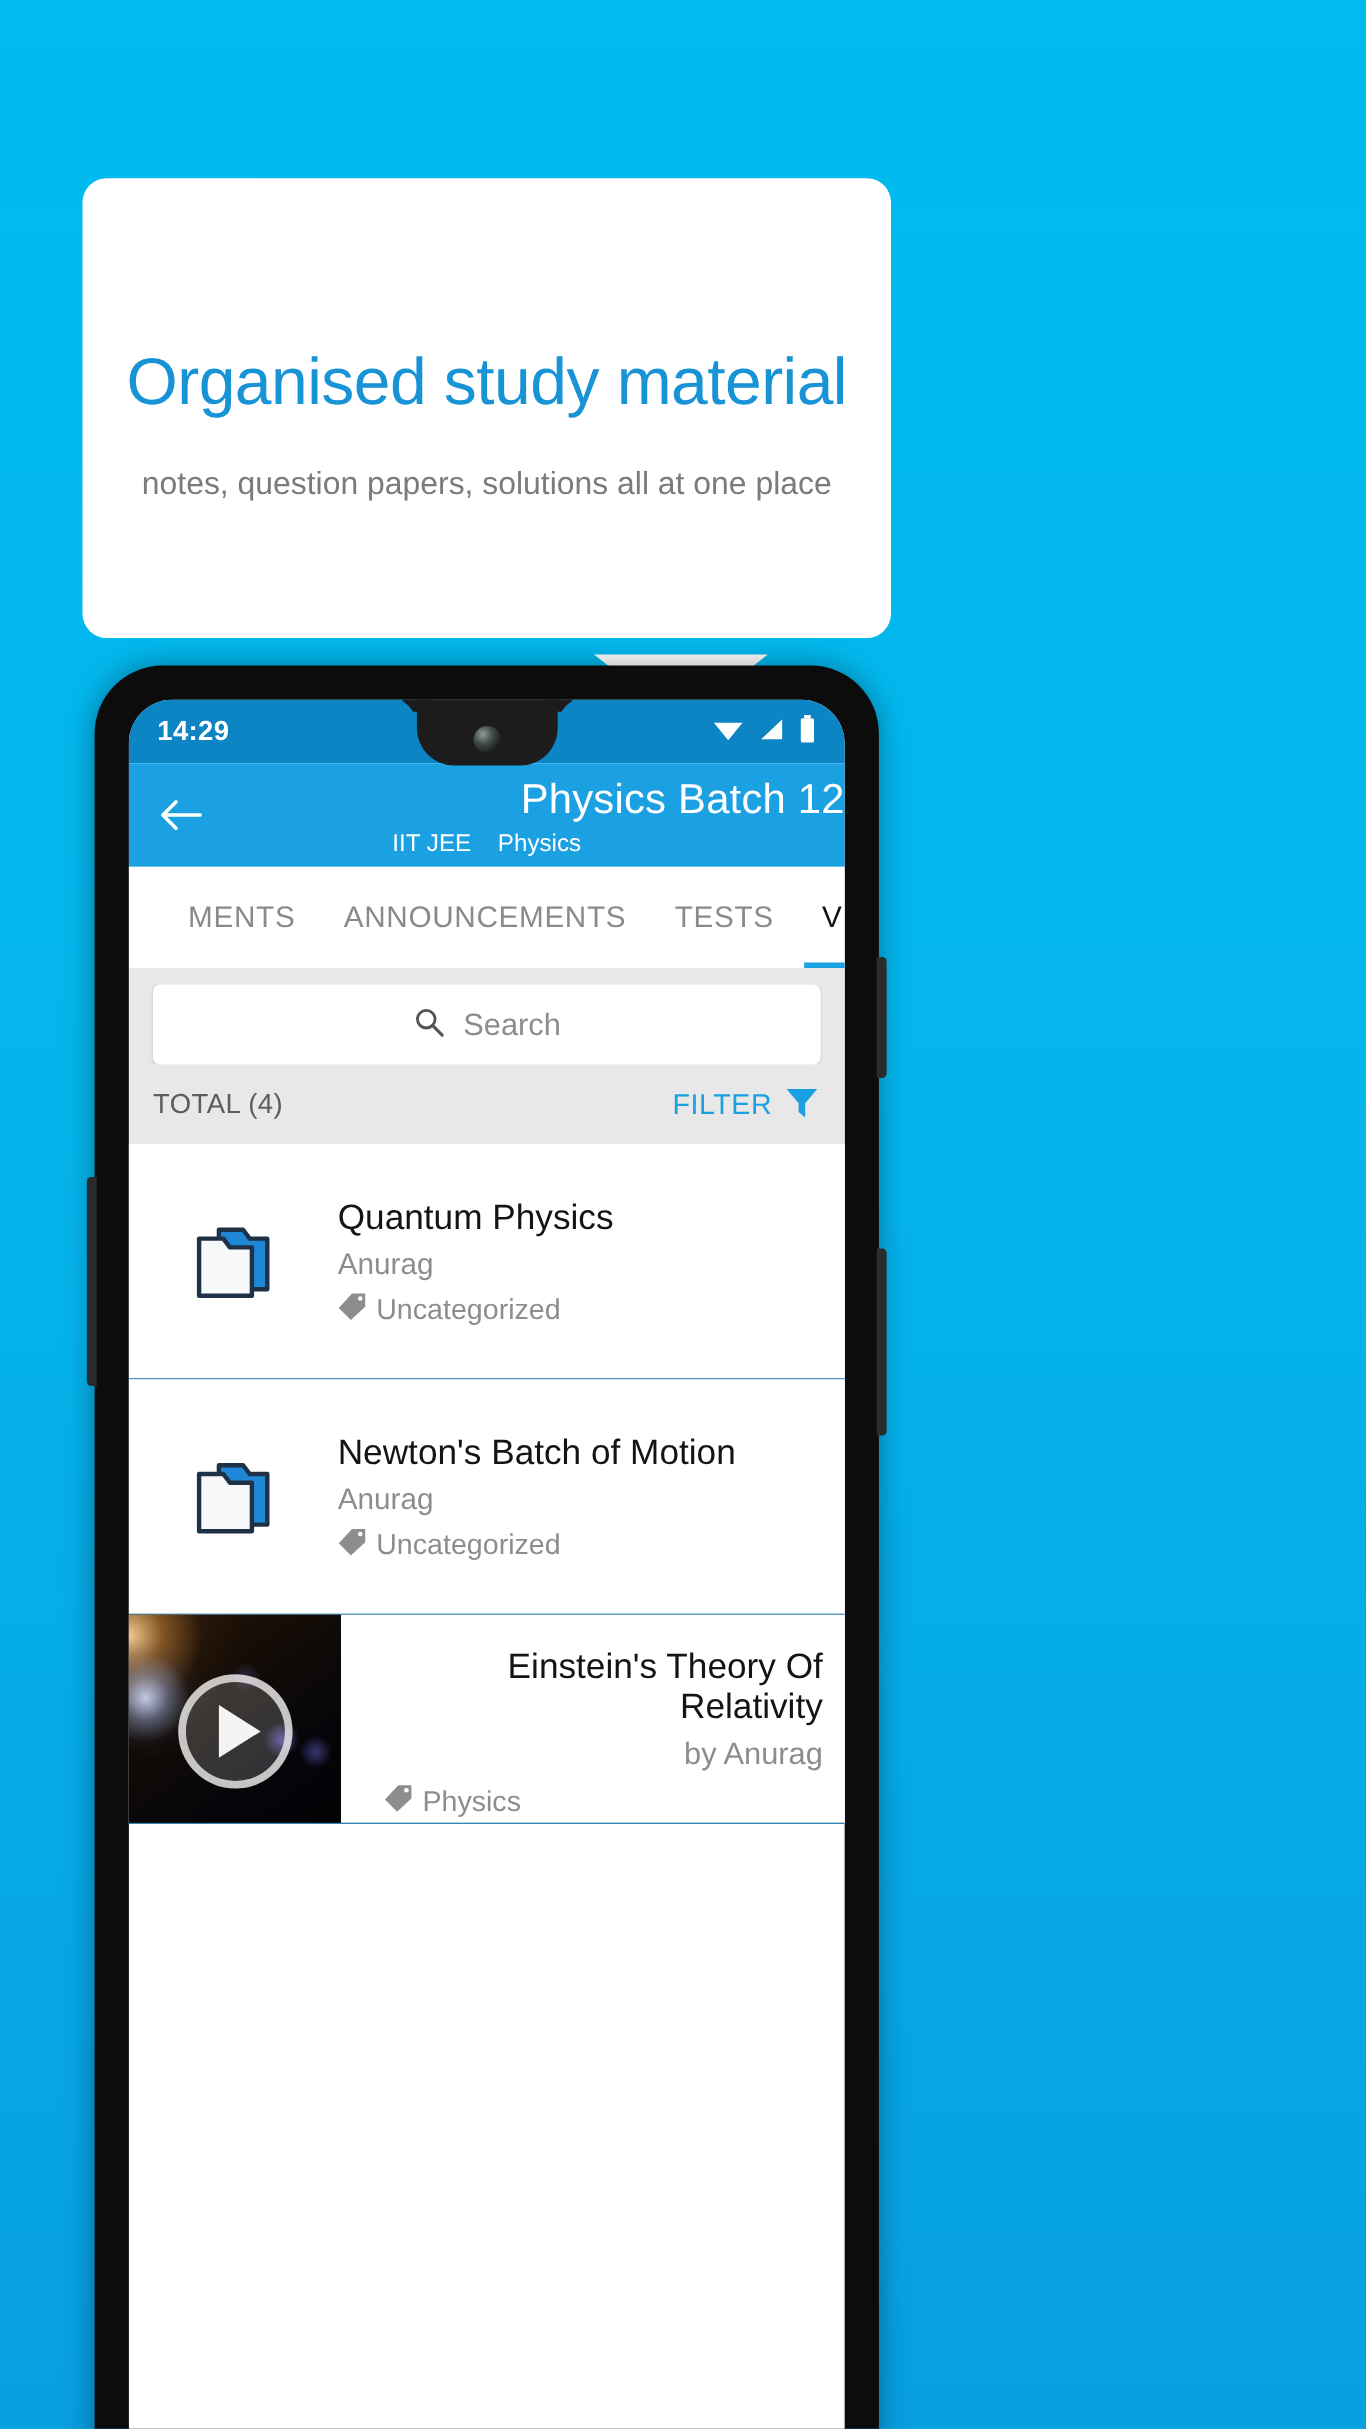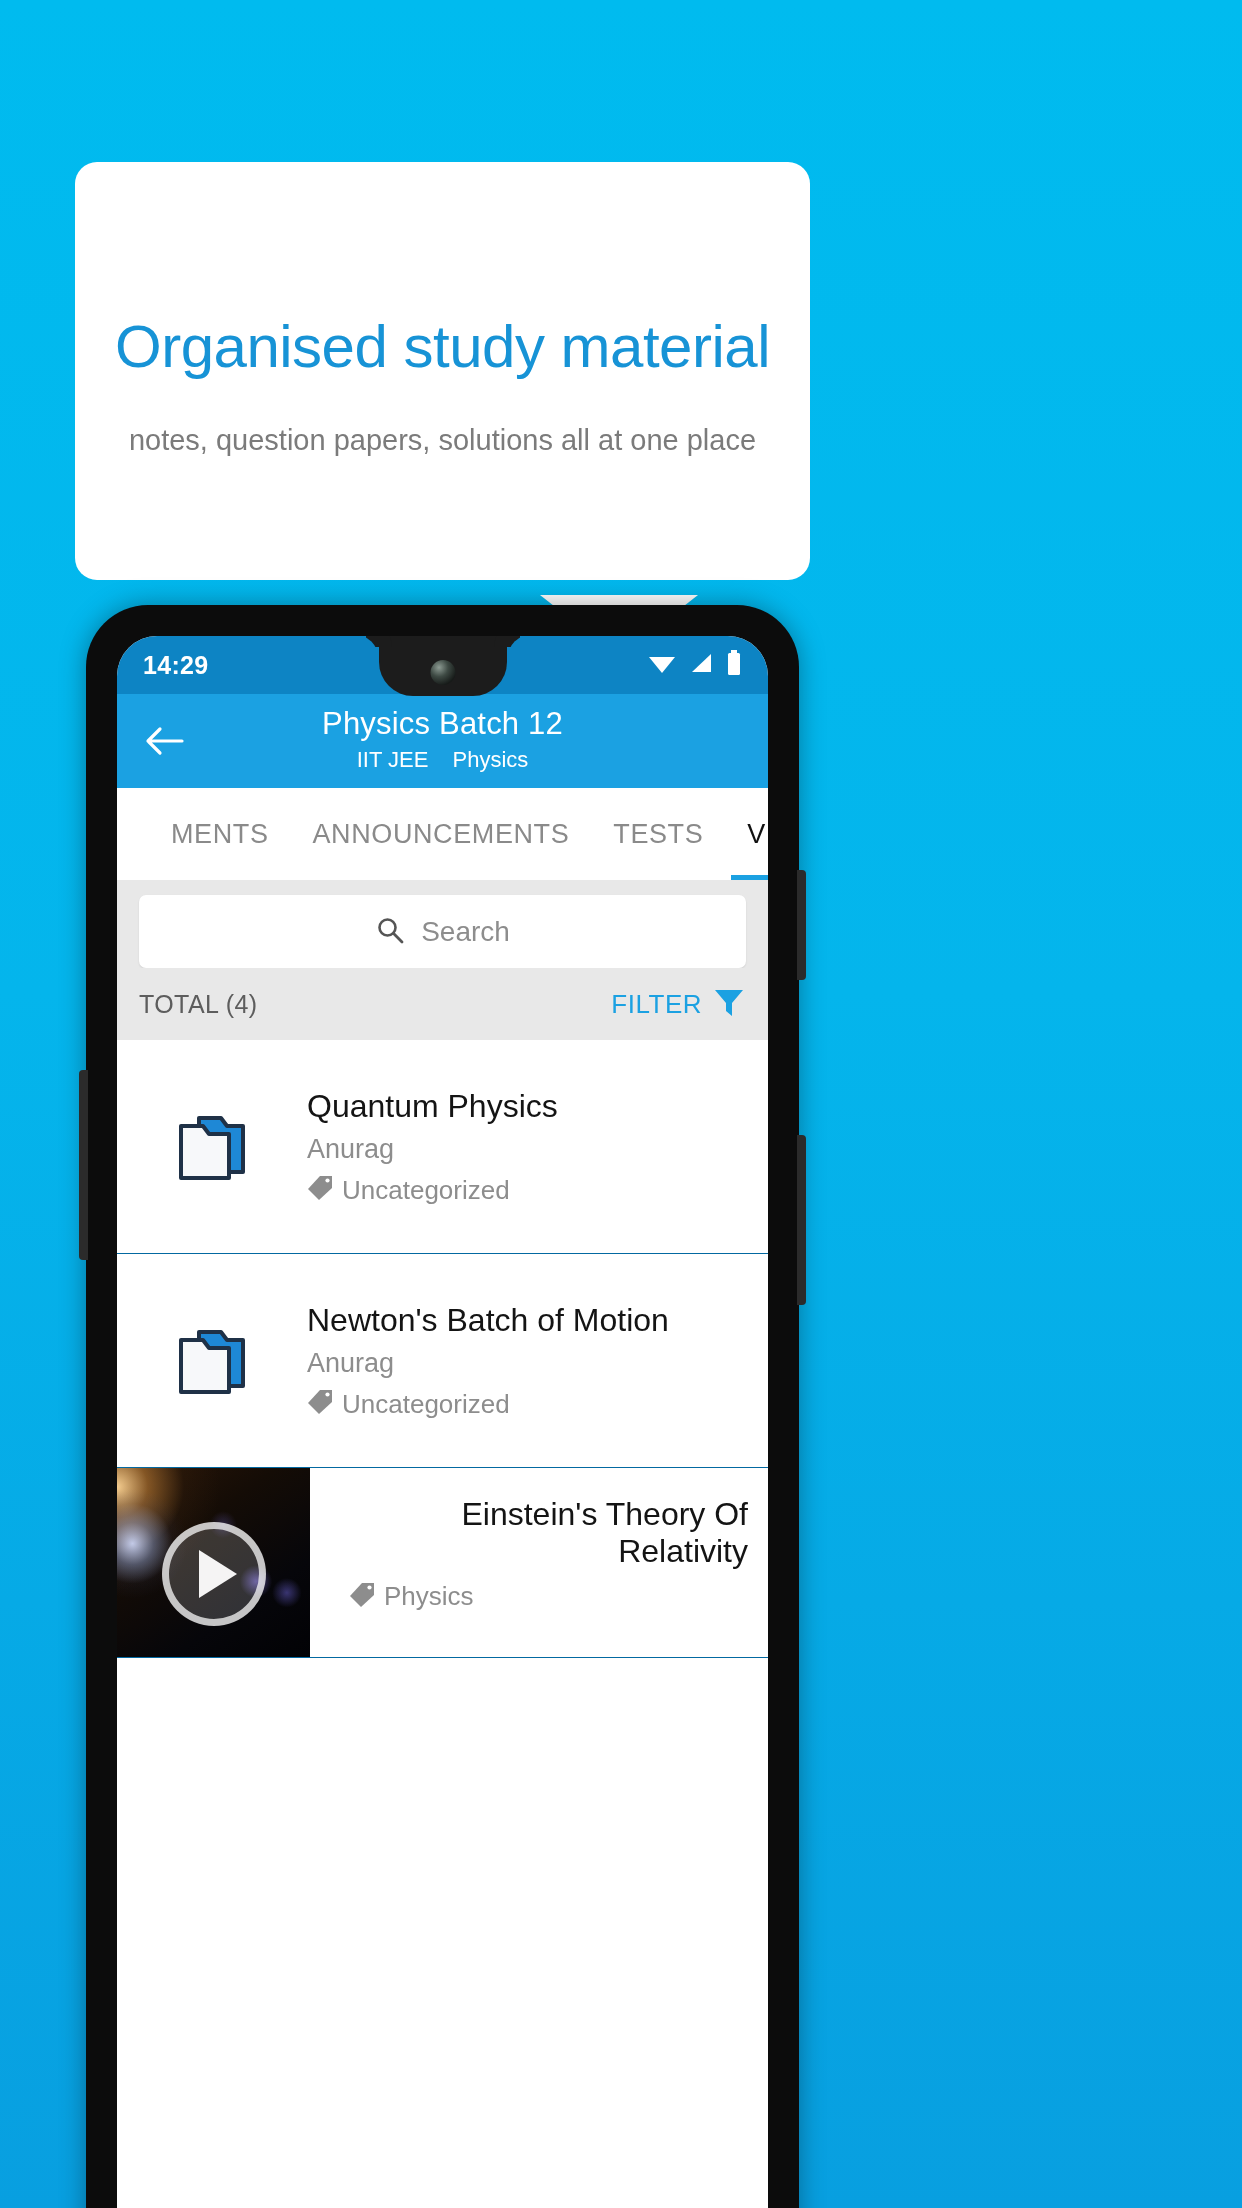--- a/index.html
+++ b/index.html
@@ -93,21 +93,21 @@
   
   #appbar {
     background:#1ba1e2; color:#fff; height:94px;
     position:relative; display:flex; align-items:flex-start; padding-top:12px;
   }
   #back-arrow {
     position:absolute; left:26px; top:26px; width:42px; height:42px;
     display:flex; align-items:center; justify-content:center; cursor:pointer;
   }
   #appbar-titles { width:100%; text-align:center; }
-  #appbar-title { font-size:31px; font-weight:400; letter-spacing:0.2px; }
+  #appbar-title { font-size:38px; font-weight:400; letter-spacing:0.2px;text-align:right; }
   #appbar-sub { font-size:22px; font-weight:400; margin-top:5px; }
   #appbar-sub span { margin:0 9px; }
 
   
   #tabs {
     background:#fff; height:92px; display:flex; align-items:center;
     padding-left:32px; position:relative; overflow:hidden;
   }
   .tab {
     font-size:27px; color:#8a8a8a; letter-spacing:0.6px;
@@ -324,20 +324,21 @@
         </div>
 
         <div class="row video">
           <div class="video-thumb">
             <div class="play-btn">
               <div class="play-tri"></div>
             </div>
           </div>
           <div class="video-text">
             <div class="video-title">Einstein's Theory Of Relativity</div>
+            <div class="video-author">by Anurag</div>
             <div class="video-tag">
               <span>
                 <svg width="26" height="26" viewBox="0 0 26 26">
                   <path d="M13 1 L25 1 L25 13 L12 25 L1 14 Z" fill="#8d8d8d"></path>
                   <circle cx="20.5" cy="5.5" r="2.1" fill="#ffffff"></circle>
                 </svg>
               </span>
               <span class="video-tag-label">Physics</span>
             </div>
           </div>

